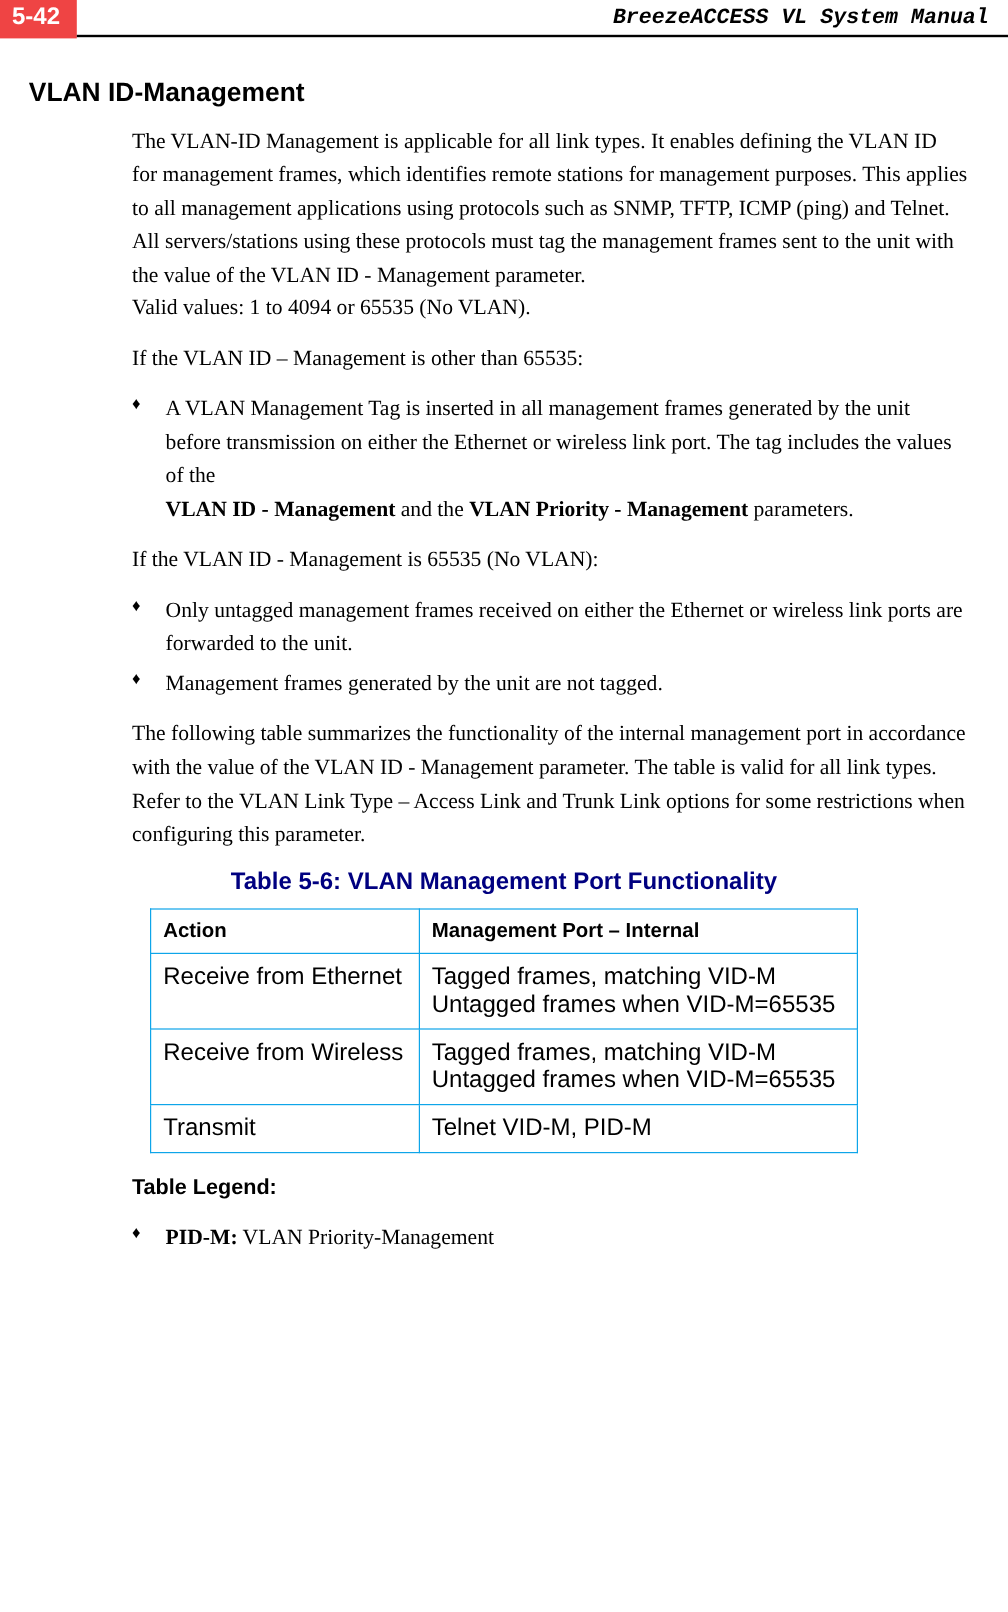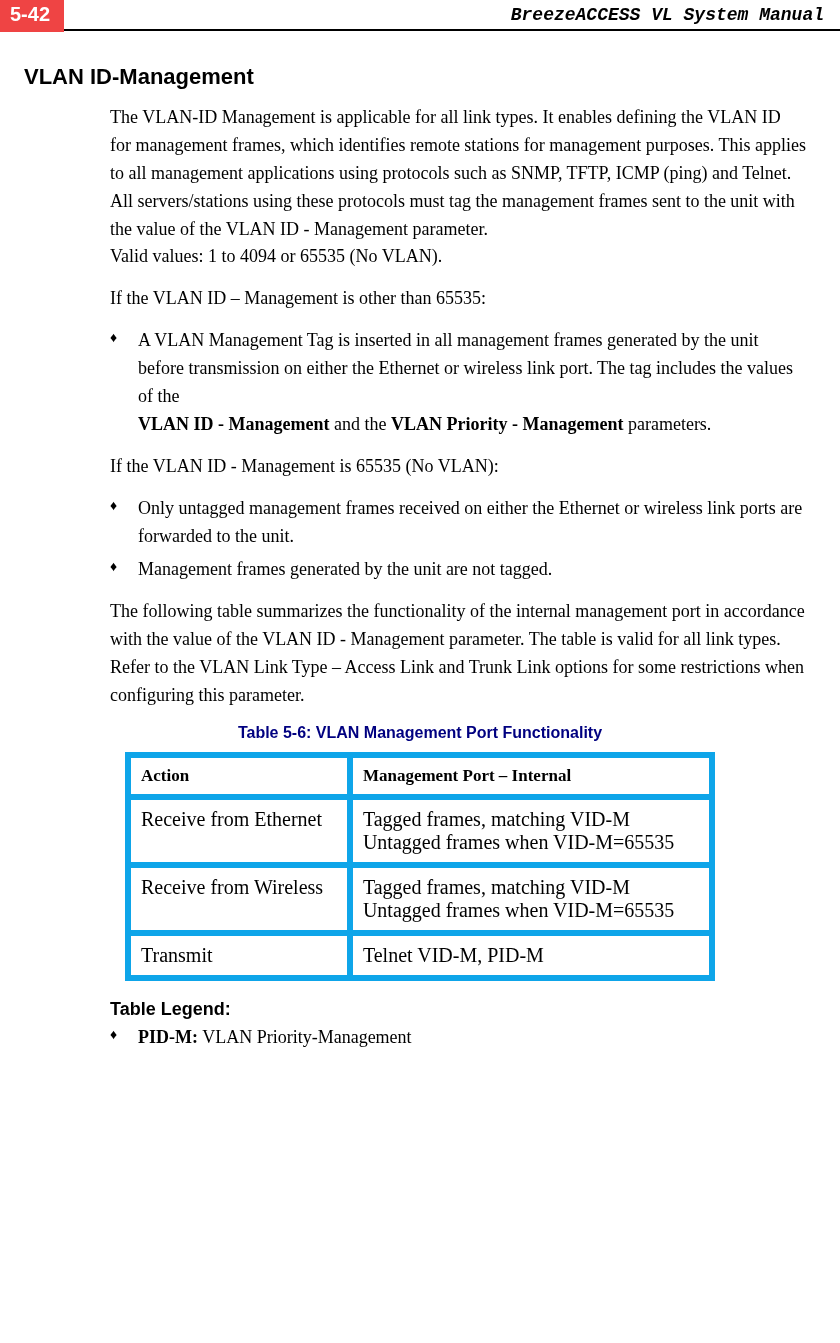--- a/index.html
+++ b/index.html
@@ -99,60 +99,60 @@
       content: "♦";
       position: absolute;
       left: 0;
       top: 0;
       font-size: 14px;
     }
     
     .table-caption {
       font-family: Arial, sans-serif;
       font-weight: bold;
-      font-size: 16px;
+      font-size: 20px;
       color: #000080;
       text-align: center;
       margin: 6px 0 10px 0;
     }
     
     table.data-table {
       border-collapse: collapse;
       margin: 0 auto 18px auto;
       width: 590px;
     }
     
     table.data-table th,
     table.data-table td {
-      border: 6px solid #0ea5e9;
+      border: 1px solid #0ea5e9;
       padding: 8px 10px;
       text-align: left;
       vertical-align: top;
-      font-family: Liberation Serif, serif;
+      font-family: Liberation Sans, sans-serif;
     }
     
     table.data-table th {
       font-weight: bold;
       font-size: 17px;
     }
     
     table.data-table td {
       font-size: 20px;
     }
     
     .col-action {
       width: 38%;
     }
     
     .legend-heading {
       font-family: Arial, sans-serif;
       font-weight: bold;
       font-size: 18px;
       margin-left: 86px;
-      margin-bottom: 4px;
+      margin-bottom: 18px;
     }
     
     .nowrap {
       white-space: nowrap;
     }
   </style>
 </head>
 <body>
 
 <div class="header">

